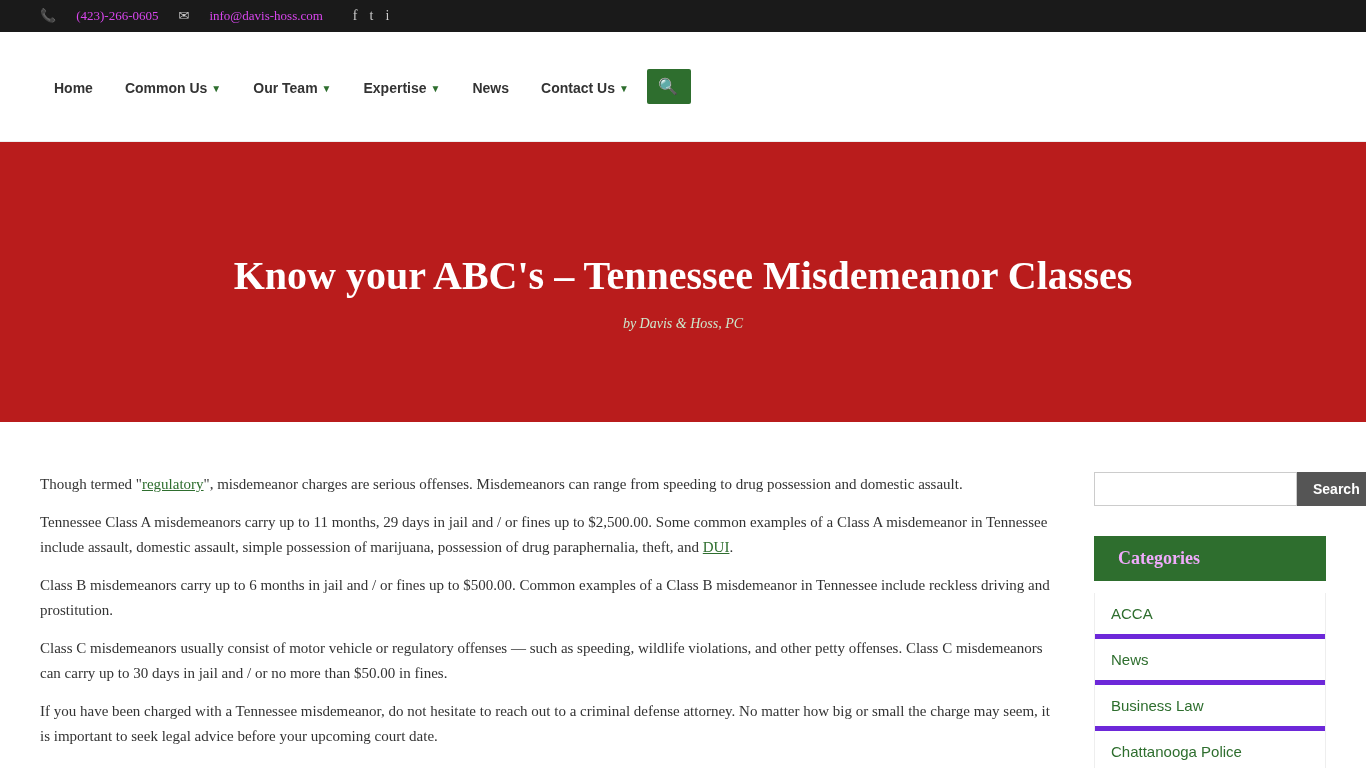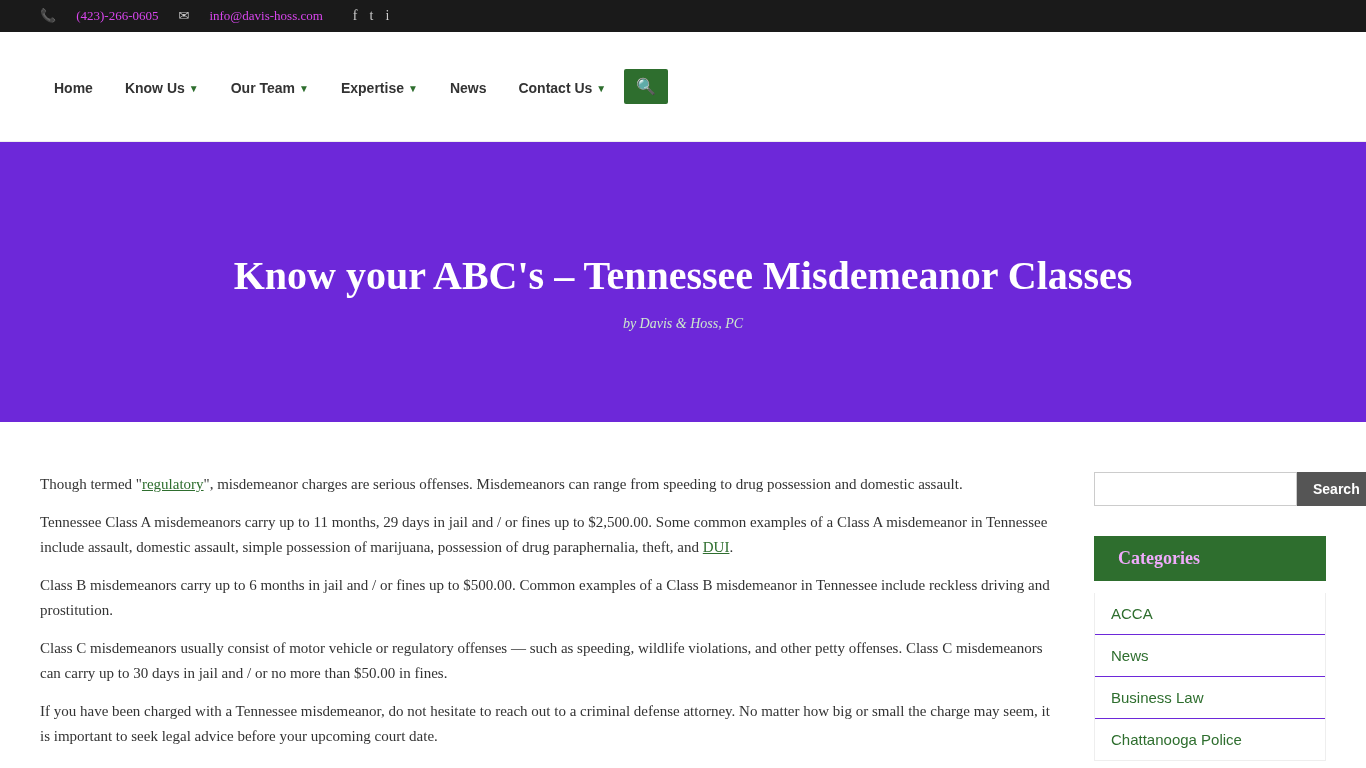--- a/index.html
+++ b/index.html
@@ -75,21 +75,21 @@
       color: white;
       border: none;
       padding: 8px 12px;
       font-size: 16px;
       cursor: pointer;
       border-radius: 2px;
     }
 
     
     #hero {
-      background: #6d28d9;
+      background: #b91c1c;
       padding: 80px 33px 60px;
       text-align: center;
       min-height: 280px;
       display: flex;
       flex-direction: column;
       justify-content: center;
       align-items: center;
     }
     #hero-title {
       font-family: Georgia, serif;
@@ -162,21 +162,21 @@
       font-family: Georgia, serif;
       margin-bottom: 12px;
     }
     #categories-list {
       list-style: none;
       border: 1px solid #eee;
       border-top: none;
     }
     .category-item {
       padding: 12px 16px;
-      border-bottom: 1px solid #6d28d9;
+      border-bottom: 5px solid #6d28d9;
       font-size: 15px;
       color: #2e6e2e;
       cursor: pointer;
       font-family: Arial, sans-serif;
     }
     .category-item:last-child { border-bottom: none; }
   </style>
 </head>
 <body>
 
@@ -191,21 +191,21 @@
     <span class="social-icon">i</span>
   </div>
 </div>
 
 <div id="header">
   <nav id="nav">
     <a class="nav-item">
         <span>Home</span>
       </a>
     <a class="nav-item">
-        <span>Know Us</span> 
+        <span>Common Us</span> 
         <span class="nav-arrow">▼</span>
       </a>
     <a class="nav-item">
         <span>Our Team</span> 
         <span class="nav-arrow">▼</span>
       </a>
     <a class="nav-item">
         <span>Expertise</span> 
         <span class="nav-arrow">▼</span>
       </a>

